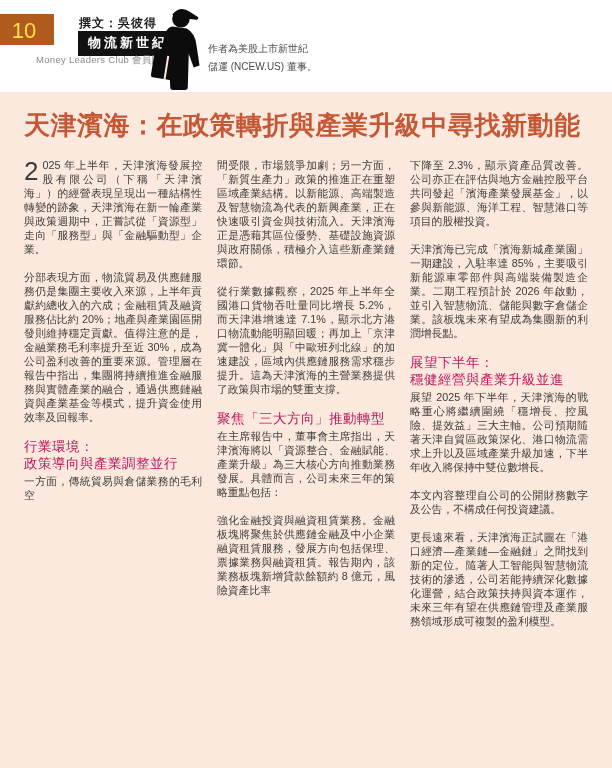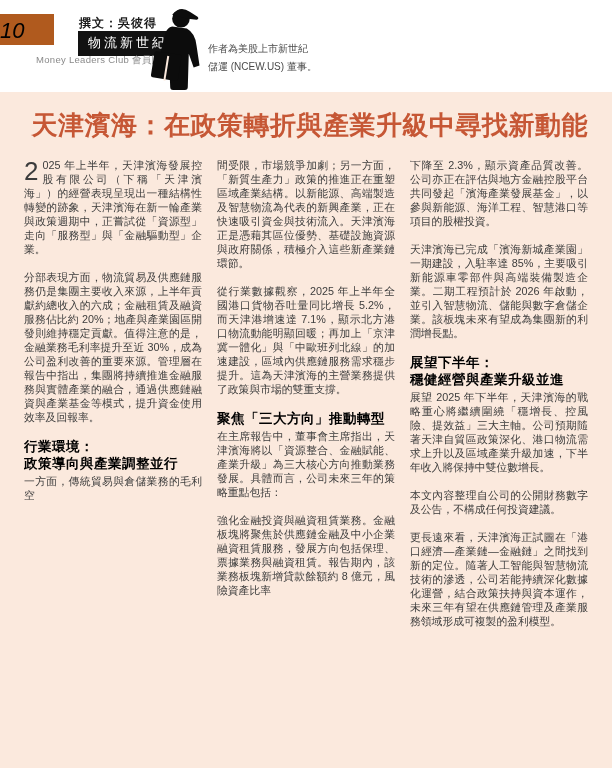--- a/index.html
+++ b/index.html
@@ -15,42 +15,41 @@
   .header {
     position: relative;
     height: 92px;
     background: #ffffff;
   }
   .page-num-block {
     position: absolute;
     left: 0; top: 14px;
     width: 54px; height: 31px;
     background: var(--accent, #b05a1e);
-    color: #000000;
+    color: #fde047;
     font-size: 22px;
-    text-align: left;
+    text-align: center;
     padding: 6px 6px 0 0;
     line-height: 1;
-    font-style: italic;
   }
   .byline {
     position: absolute;
     left: 79px; top: 15px;
     font-size: 12px;
     font-weight: bold;
     color: #1a1a1a;
     letter-spacing: 1px;
   }
   .section-tag {
     position: absolute;
     left: 78px; top: 31px;
     background: #121212;
     color: #ffffff;
     font-size: 13px;
-    font-weight: normal;
+    font-weight: bold;
     letter-spacing: 3px;
     padding: 3px 8px 4px 10px;
   }
   .club-label {
     position: absolute;
     left: 36px; top: 54px;
     font-size: 9.5px;
     color: #8a8a8a;
     letter-spacing: 0.3px;
   }
@@ -70,21 +69,21 @@
 
   
   .content {
     position: absolute;
     top: 92px; left: 0; right: 0; bottom: 0;
     background: var(--page-bg, #fbe9dd);
     padding: 10px 24px 0 24px;
     overflow: hidden;
   }
   .article-title {
-    text-align: right;
+    text-align: left;
     font-size: 26px;
     font-weight: bold;
     color: var(--title-color, #c65735);
     letter-spacing: 0.5px;
     margin: 6px 0 15px 0;
     white-space: nowrap;
   }
   .columns {
     display: flex;
     gap: 15px;
@@ -96,22 +95,22 @@
     min-width: 0;
     font-size: 10.8px;
     line-height: 14px;
     color: #3c3c3c;
     text-align: justify;
   }
   .para { margin-bottom: 14px; }
   .col-heading {
     font-size: 13.5px;
     line-height: 17px;
-    font-weight: bold;
-    color: #000000;
+    font-weight: normal;
+    color: #be185d;
     white-space: pre-line;
     margin: 0 0 2px 0;
     text-align: left;
     letter-spacing: 0.5px;
   }
   .dropcap {
     float: left;
     font-size: 26px;
     line-height: 24px;
     padding: 1px 4px 0 0;

